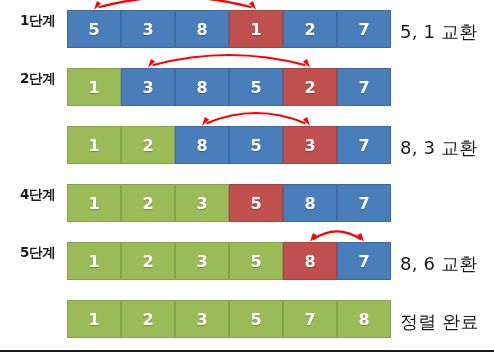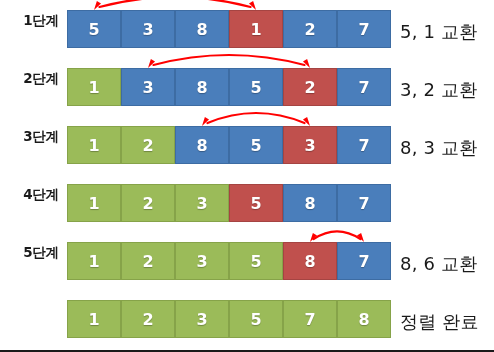--- a/index.html
+++ b/index.html
@@ -22,24 +22,24 @@
     border-bottom: 2px solid #1a1a1a;
   }
   .row {
     position: absolute;
     left: 0;
     width: 494px;
     height: 58px;
   }
   .step-label {
     position: absolute;
-    left: 12px;
+    left: 20px;
     top: 12px;
     width: 58px;
-    text-align: center;
+    text-align: left;
     font-size: 13.5px;
     font-weight: bold;
     color: #1a1a1a;
     letter-spacing: -0.3px;
     white-space: nowrap;
   }
   .array {
     position: absolute;
     left: 67px;
     top: 10px;
@@ -104,29 +104,27 @@
     <div class="row" style="top: 58px;">
       <div class="step-label">2단계</div>
       <div class="array">
         <div class="cell green">1</div>
         <div class="cell blue">3</div>
         <div class="cell blue">8</div>
         <div class="cell blue">5</div>
         <div class="cell red">2</div>
         <div class="cell blue">7</div>
       </div>
-      <div class="note">3, 2 교환</div>
       <svg class="arrow-layer" viewBox="0 0 494 58" width="494" height="58">
         <path d="M 153.5 7 Q 229 -13 304.5 7" fill="none" stroke="#FF0000" stroke-width="2.2" stroke-linecap="round"></path>
         <path d="M 148 10 L 155.02 3.5 L 150.86 0.9000000000000004 Z" fill="#FF0000"></path>
         <path d="M 310 10 L 302.98 3.5 L 307.14 0.9000000000000004 Z" fill="#FF0000"></path>
       </svg>
     </div>
     <div class="row" style="top: 116px;">
-      <div class="step-label">3단계</div>
       <div class="array">
         <div class="cell green">1</div>
         <div class="cell green">2</div>
         <div class="cell blue">8</div>
         <div class="cell blue">5</div>
         <div class="cell red">3</div>
         <div class="cell blue">7</div>
       </div>
       <div class="note">8, 3 교환</div>
       <svg class="arrow-layer" viewBox="0 0 494 58" width="494" height="58">

